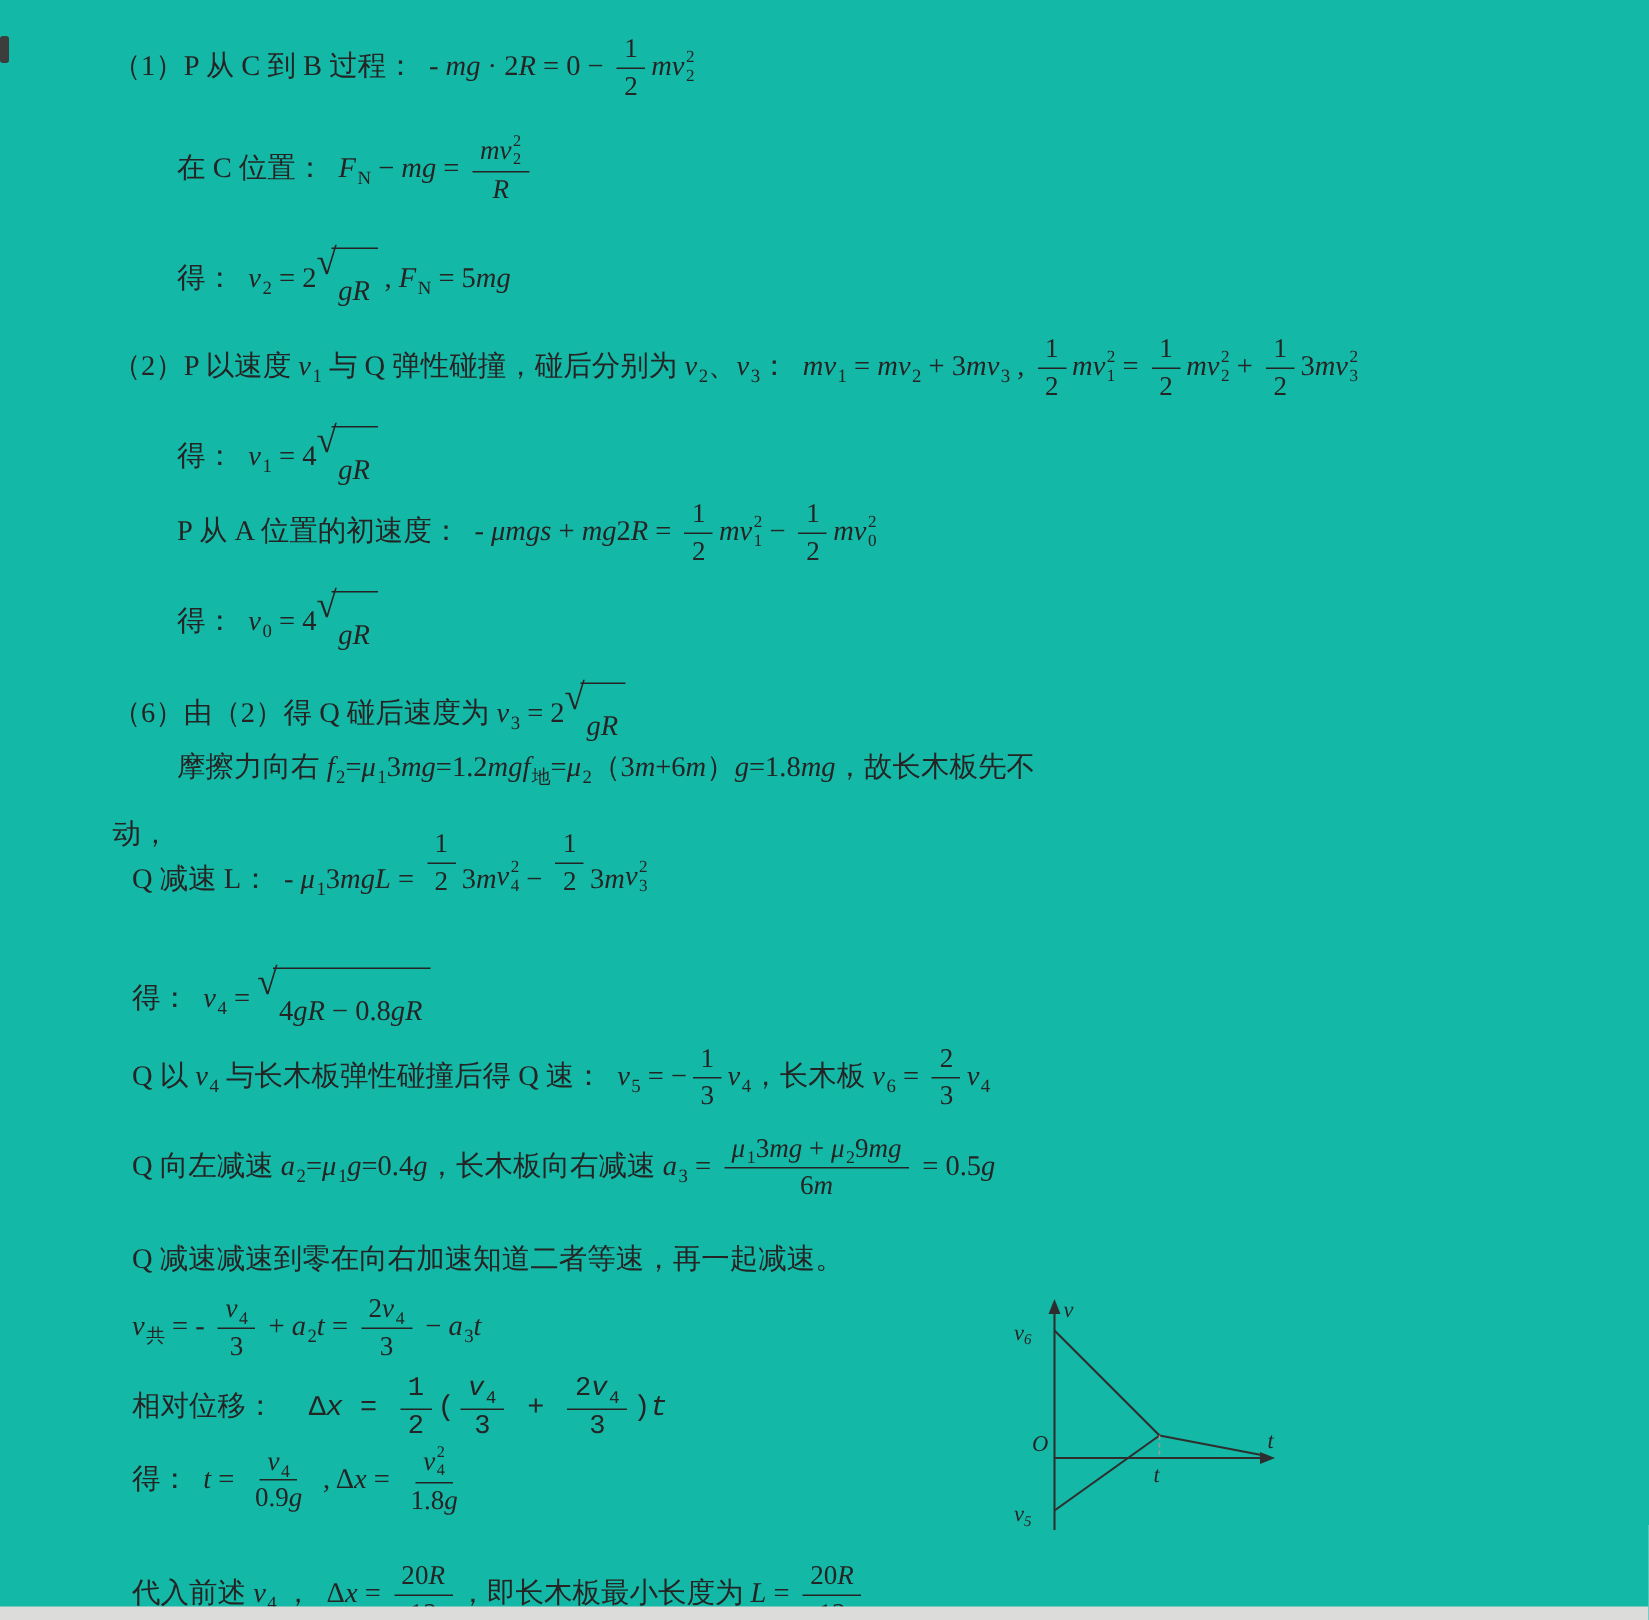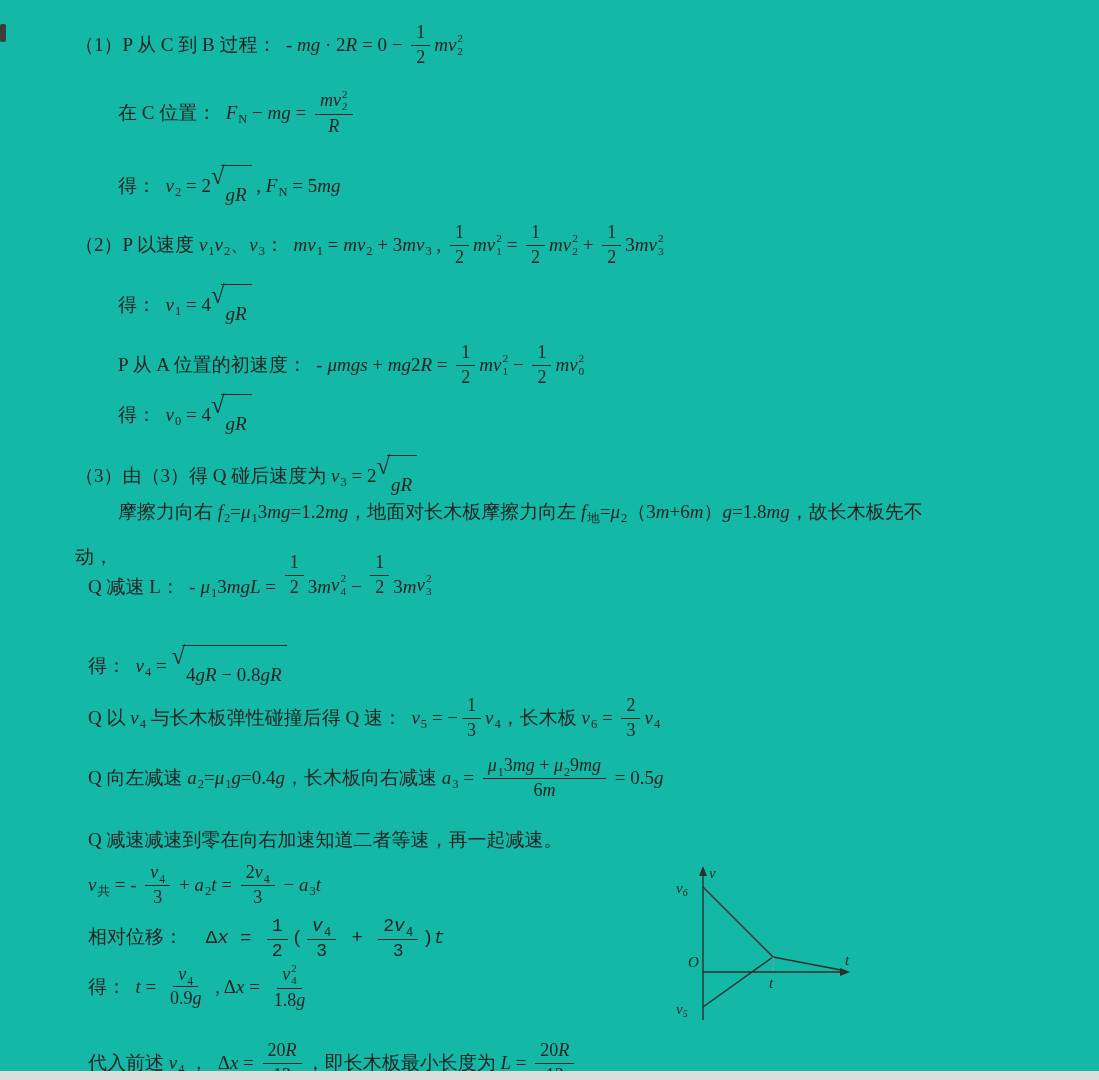--- a/index.html
+++ b/index.html
@@ -89,20 +89,21 @@
         <span class="mn"> = 2</span>
         <span class="sqrt"><span class="rad">√</span><span class="arg"><span class="mi">gR</span></span></span>
         <span class="mn"> , </span>
         <span class="msub"><span class="mi">F</span><span class="sb">N</span></span>
         <span class="mn"> = 5</span>
         <span class="mi">mg</span>
       </div>
       <div class="line" style="left: 75px; top: 222px;">
         <span class="cjk">（2）P 以速度 </span>
         <span class="msub"><span class="mi">v</span><span class="sb">1</span></span>
+        <span class="cjk"> 与 Q 弹性碰撞，碰后分别为 </span>
         <span class="msub"><span class="mi">v</span><span class="sb">2</span></span>
         <span class="cjk">、</span>
         <span class="msub"><span class="mi">v</span><span class="sb">3</span></span>
         <span class="cjk">：  </span>
         <span class="mi">m</span>
         <span class="msub"><span class="mi">v</span><span class="sb">1</span></span>
         <span class="mn"> = </span>
         <span class="mi">m</span>
         <span class="msub"><span class="mi">v</span><span class="sb">2</span></span>
         <span class="mn"> + 3</span>
@@ -121,21 +122,21 @@
         <span class="mn">3</span>
         <span class="mi">m</span>
         <span class="mss"><span class="mi">v</span><span class="stack"><span class="sp">2</span><span class="sb2">3</span></span></span>
       </div>
       <div class="line" style="left: 118px; top: 284px;">
         <span class="cjk">得：  </span>
         <span class="msub"><span class="mi">v</span><span class="sb">1</span></span>
         <span class="mn"> = 4</span>
         <span class="sqrt"><span class="rad">√</span><span class="arg"><span class="mi">gR</span></span></span>
       </div>
-      <div class="line" style="left: 118px; top: 342px;">
+      <div class="line" style="left: 118px; top: 332px;">
         <span class="cjk">P 从 A 位置的初速度：  </span>
         <span class="mn">- </span>
         <span class="mi">μmgs</span>
         <span class="mn"> + </span>
         <span class="mi">mg</span>
         <span class="mn">2</span>
         <span class="mi">R</span>
         <span class="mn"> = </span>
         <span class="frac"><span class="num"><span class="mn">1</span></span><span class="den"><span class="mn">2</span></span></span>
         <span class="mi">m</span>
@@ -145,35 +146,34 @@
         <span class="mi">m</span>
         <span class="mss"><span class="mi">v</span><span class="stack"><span class="sp">2</span><span class="sb2">0</span></span></span>
       </div>
       <div class="line" style="left: 118px; top: 394px;">
         <span class="cjk">得：  </span>
         <span class="msub"><span class="mi">v</span><span class="sb">0</span></span>
         <span class="mn"> = 4</span>
         <span class="sqrt"><span class="rad">√</span><span class="arg"><span class="mi">gR</span></span></span>
       </div>
       <div class="line" style="left: 75px; top: 455px;">
-        <span class="cjk">（3）由（3）得 Q 碰后速度为 </span>
+        <span class="cjk">（6）由（2）得 Q 碰后速度为 </span>
         <span class="msub"><span class="mi">v</span><span class="sb">3</span></span>
         <span class="mn"> = 2</span>
         <span class="sqrt"><span class="rad">√</span><span class="arg"><span class="mi">gR</span></span></span>
       </div>
       <div class="line" style="left: 118px; top: 500px; align-items: center;">
         <span class="cjk">摩擦力向右 </span>
         <span class="msub"><span class="mi">f</span><span class="sb">2</span></span>
         <span class="mn">=</span>
         <span class="msub"><span class="mi">μ</span><span class="sb">1</span></span>
         <span class="mn">3</span>
         <span class="mi">mg</span>
         <span class="mn">=1.2</span>
         <span class="mi">mg</span>
-        <span class="cjk">，地面对长木板摩擦力向左 </span>
         <span class="msub"><span class="mi">f</span><span class="sb">地</span></span>
         <span class="mn">=</span>
         <span class="msub"><span class="mi">μ</span><span class="sb">2</span></span>
         <span class="cjk">（3</span>
         <span class="mi">m</span>
         <span class="cjk">+6</span>
         <span class="mi">m</span>
         <span class="cjk">）</span>
         <span class="mi">g</span>
         <span class="mn">=1.8</span>

